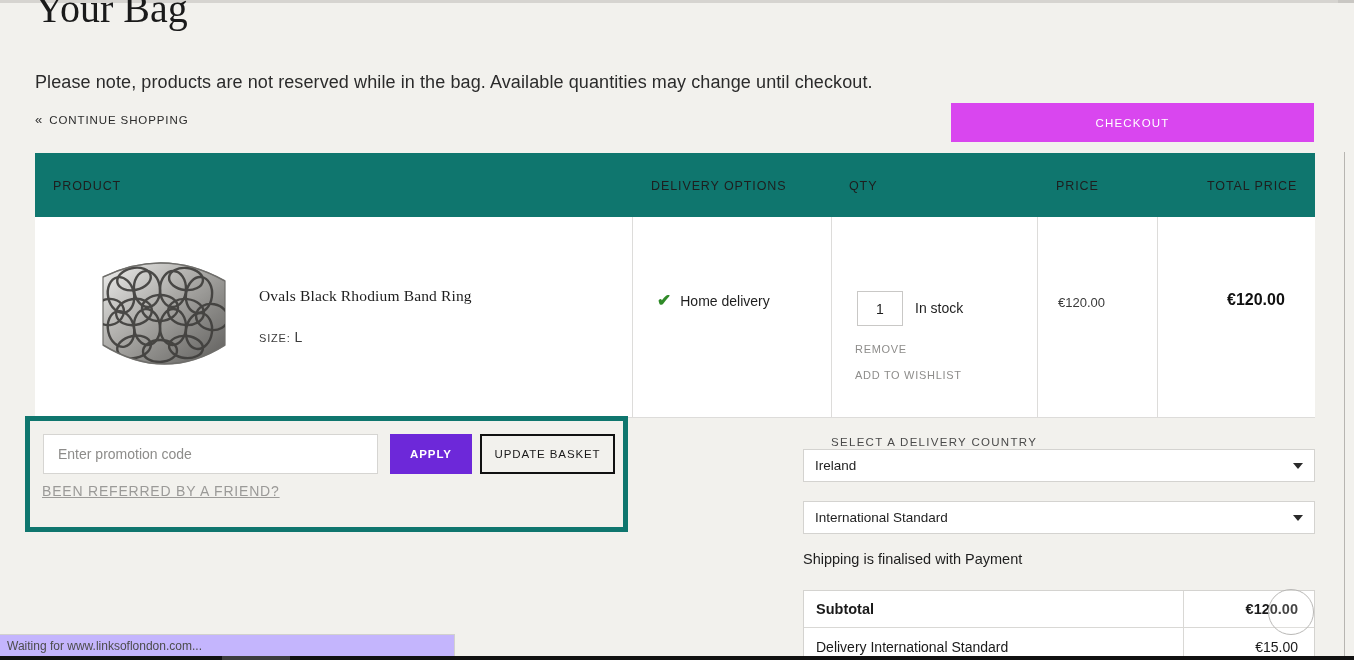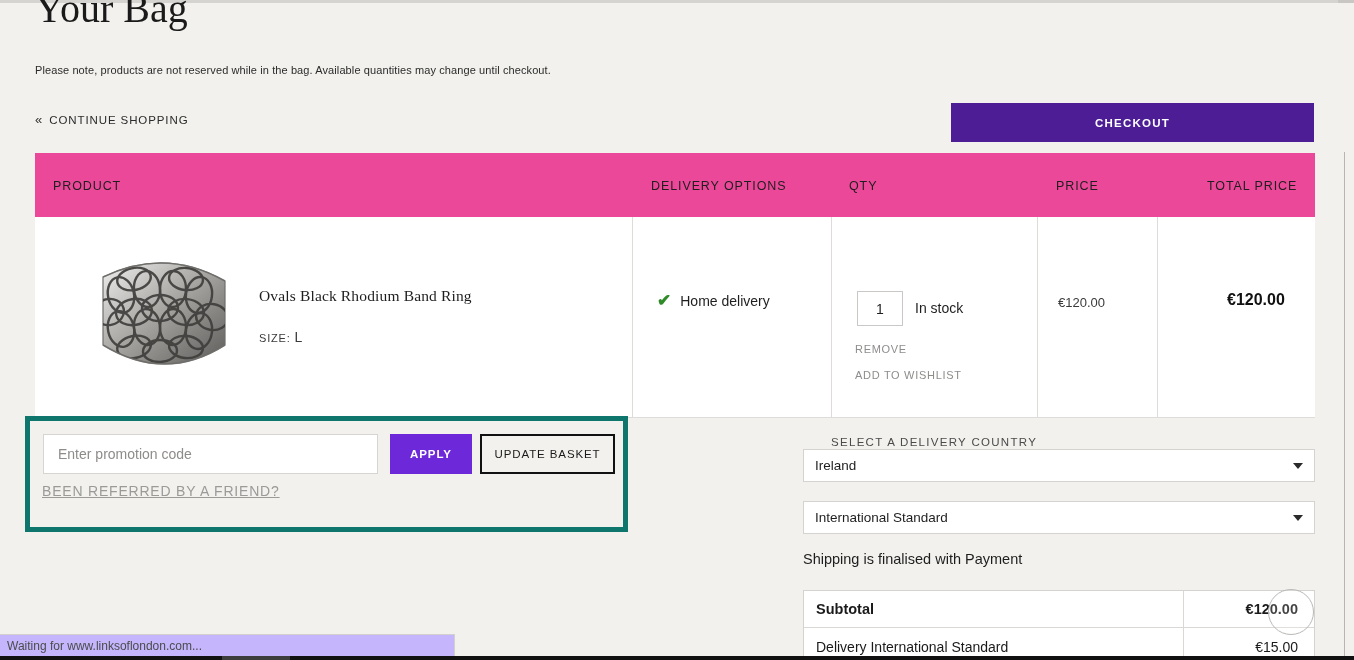--- a/index.html
+++ b/index.html
@@ -42,22 +42,22 @@
   .page-title {
     position: absolute; left: 35px; top: -14px;
     font-family: "Liberation Serif", serif;
     font-size: 40px;
     font-weight: 400;
     color: #1a1a1a;
     letter-spacing: 0px;
     line-height: 46px;
   }
   .note {
-    position: absolute; left: 35px; top: 64px;
-    font-size: 11px;
+    position: absolute; left: 35px; top: 72px;
+    font-size: 18px;
     color: #2b2b2b;
     letter-spacing: 0.1px;
   }
 
   
   .continue {
     position: absolute; left: 35px; top: 113px;
     display: flex; align-items: center; gap: 7px;
     cursor: pointer;
   }
@@ -67,38 +67,38 @@
   .continue .lbl {
     font-size: 11.5px;
     letter-spacing: 0.9px;
     color: #2b2b2b;
   }
 
   
   .checkout-btn {
     position: absolute; left: 951px; top: 103px;
     width: 363px; height: 39px;
-    background: #4c1d95;
+    background: #d946ef;
     color: #ffffff;
     display: flex; align-items: center; justify-content: center;
     font-size: 11.5px;
     letter-spacing: 1.2px;
-    font-weight: 700;
+    font-weight: 400;
     cursor: pointer;
     border: none;
   }
 
   
   .bag-table {
     position: absolute; left: 35px; top: 153px;
     width: 1280px;
   }
   .bag-head {
     height: 64px;
-    background: #ec4899;
+    background: #0f766e;
     position: relative;
   }
   .bag-head .th {
     position: absolute;
     top: 26px;
     font-size: 12.5px;
     letter-spacing: 0.9px;
     color: #1e1e1e;
   }
   .th-product { left: 18px; }

